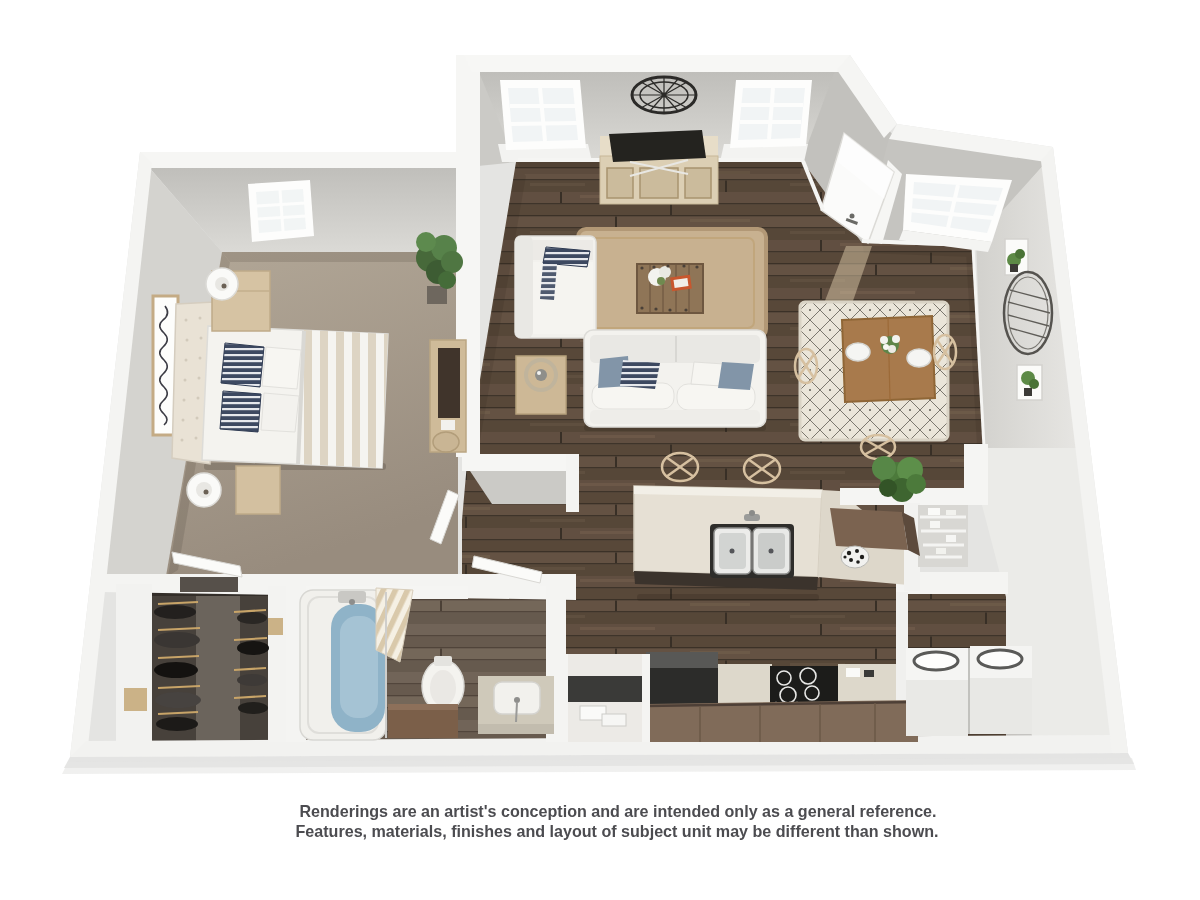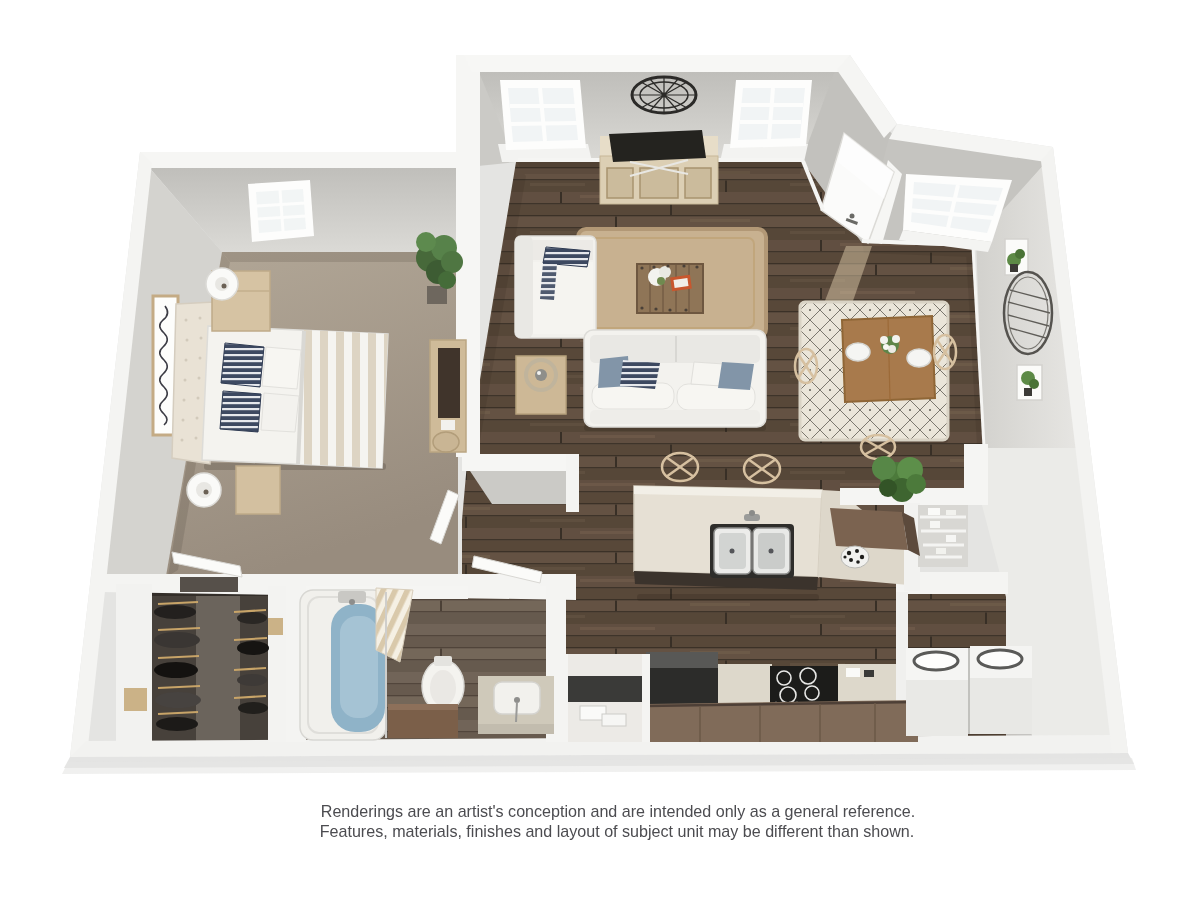--- a/index.html
+++ b/index.html
@@ -1,16 +1,16 @@
 <!DOCTYPE html>
 <html><head>
 <meta charset="utf-8">
 <style>
 html,body{margin:0;padding:0;background:#ffffff;}
-#wrap{width:1200px;height:900px;position:relative;background:#737373;font-family:"Liberation Sans",sans-serif;}
+#wrap{width:1200px;height:900px;position:relative;background:#737373;font-family:"Liberation Sans",sans-serif;font-weight:bold;}
 svg{display:block;}
 </style>
 </head>
 <body>
 <div id="wrap">
 <svg width="1200" height="900" viewBox="0 0 1200 900">
 <defs>
 <linearGradient id="gFace" x1="0" y1="0" x2="0" y2="1">
 <stop offset="0" stop-color="#bfbeba"></stop>
           <stop offset="1" stop-color="#dbdad6"></stop>

